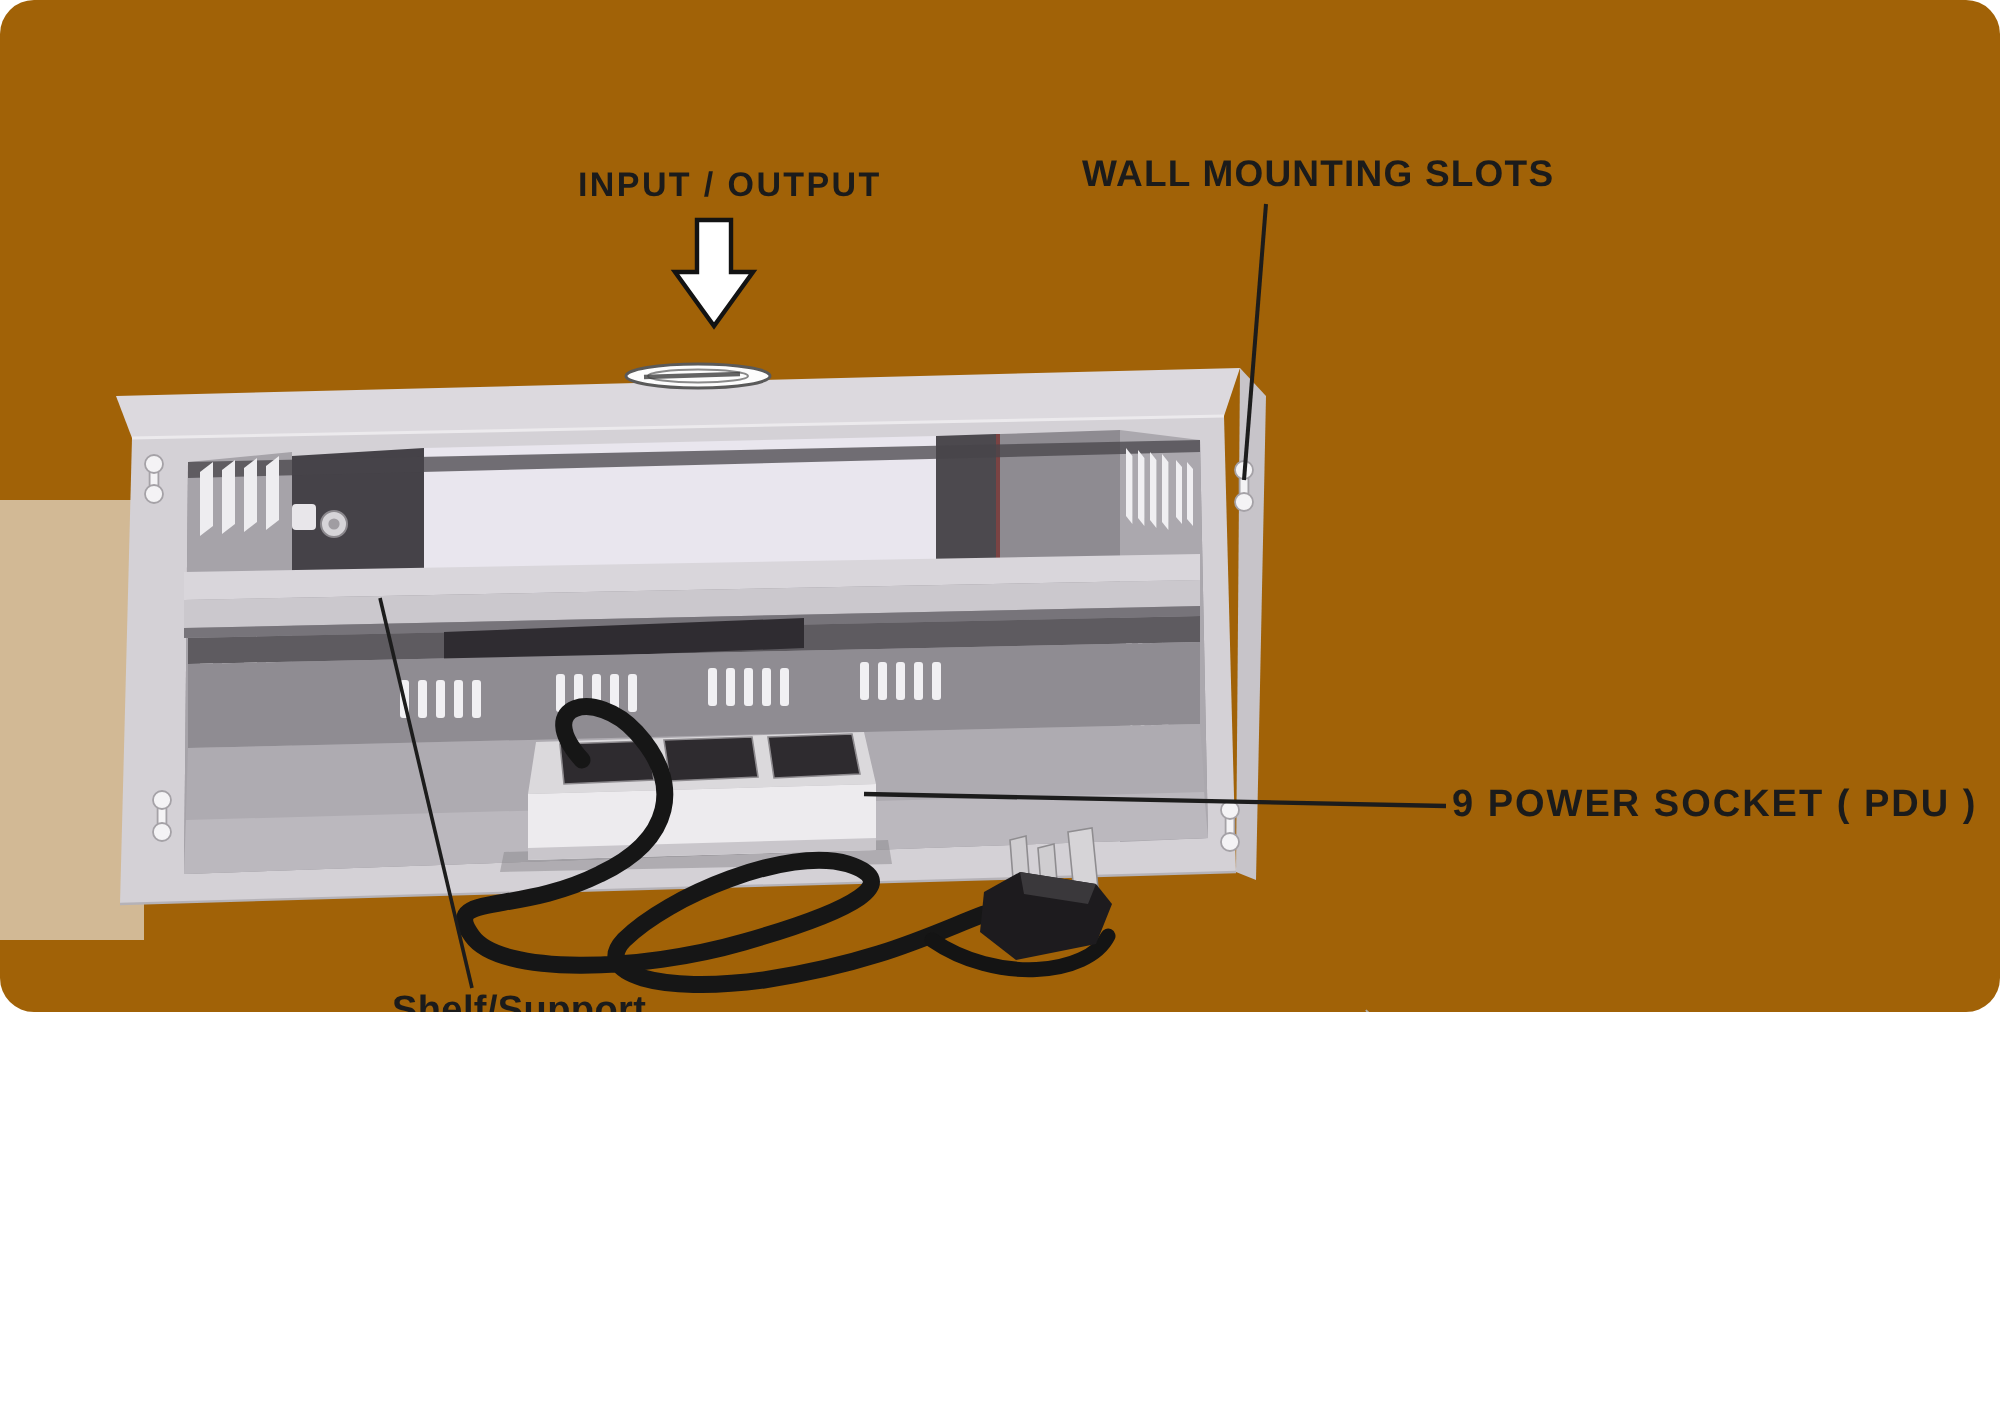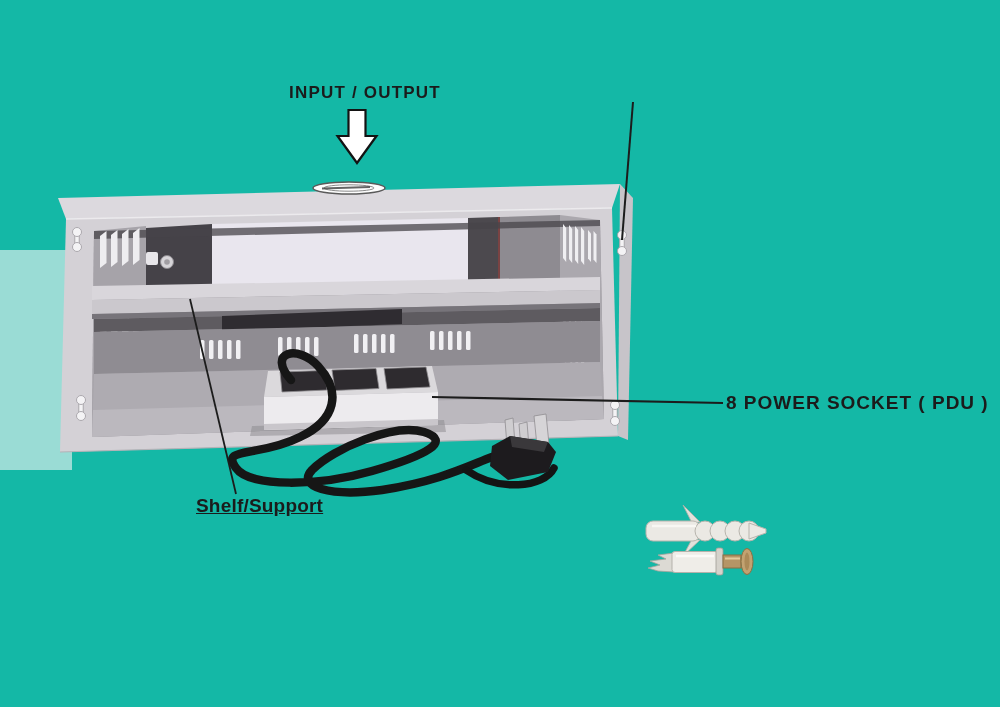--- a/index.html
+++ b/index.html
@@ -1,17 +1,17 @@
 <!DOCTYPE html>
 <html><head>
 <meta charset="utf-8">
 <style>
   html,body{margin:0;padding:0;background:#ffffff;}
-  .stage{position:relative;width:1000px;height:707px;background:#14b8a6;overflow:hidden;
-         font-family:"Liberation Sans",sans-serif;}
+  .stage{position:relative;width:1000px;height:506px;background:#a16207;overflow:hidden;
+         font-family:"Liberation Sans",sans-serif;border-radius:17px;}
   .stage svg{position:absolute;left:0;top:0;}
   .lbl{position:absolute;font-weight:bold;color:#1b1b1b;white-space:nowrap;}
   .lbl-io{left:289px;top:83px;font-size:17px;letter-spacing:1.2px;}
   .lbl-wall{left:541px;top:76px;font-size:18.5px;letter-spacing:0.6px;}
   .lbl-pdu{left:726px;top:392px;font-size:19px;letter-spacing:1px;}
   .lbl-shelf{left:196px;top:495px;font-size:19px;letter-spacing:0.2px;
              font-family:Liberation Sans, sans-serif;text-decoration:underline;}
   .lbl-note{left:17px;top:535px;font-size:21px;letter-spacing:0.2px;word-spacing:3px;}
 </style>
 </head>
@@ -206,16 +206,17 @@
         <rect x="716" y="548" width="7" height="27" rx="2" fill="#d5d2cb" stroke="#a09d96" stroke-width="0.8"></rect>
         <rect x="723" y="555" width="18" height="13" fill="#b59566" stroke="#8a6f42" stroke-width="1"></rect>
         <path d="M 725,558.5 L 740,558.5" stroke="#e2cb9e" stroke-width="2"></path>
         <ellipse cx="747" cy="561.5" rx="6" ry="13" fill="#c2a271" stroke="#8a6f42" stroke-width="1"></ellipse>
         <ellipse cx="747" cy="561.5" rx="2.5" ry="9" fill="#ab8a58"></ellipse>
       </g>
     </g>
   </svg>
 
   <div class="lbl lbl-io">INPUT / OUTPUT</div>
-  <div class="lbl lbl-pdu">8 POWER SOCKET ( PDU )</div>
+  <div class="lbl lbl-wall">WALL MOUNTING SLOTS</div>
+  <div class="lbl lbl-pdu">9 POWER SOCKET ( PDU )</div>
   <div class="lbl lbl-shelf">Shelf/Support</div>
 
 </div>
 
 </body></html>

